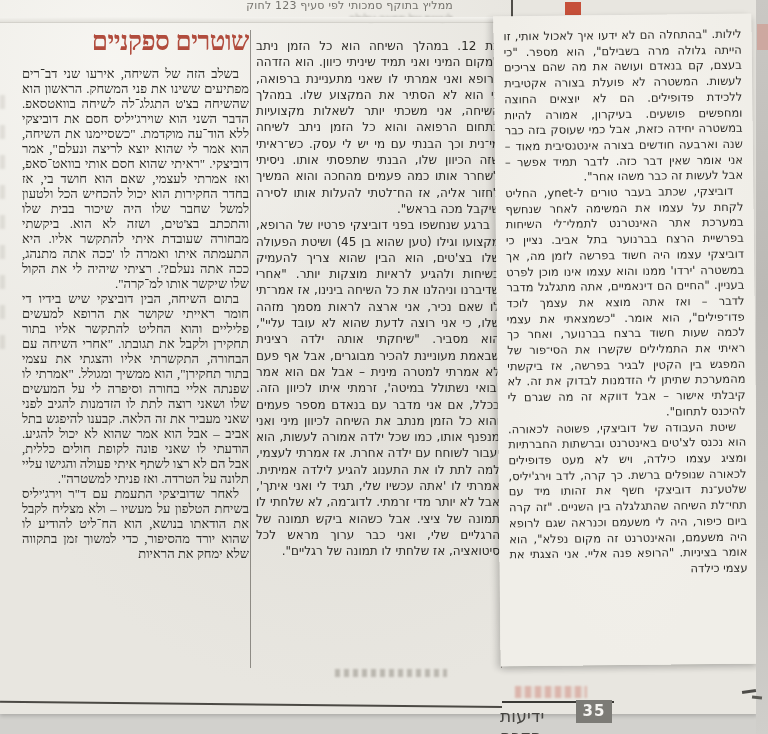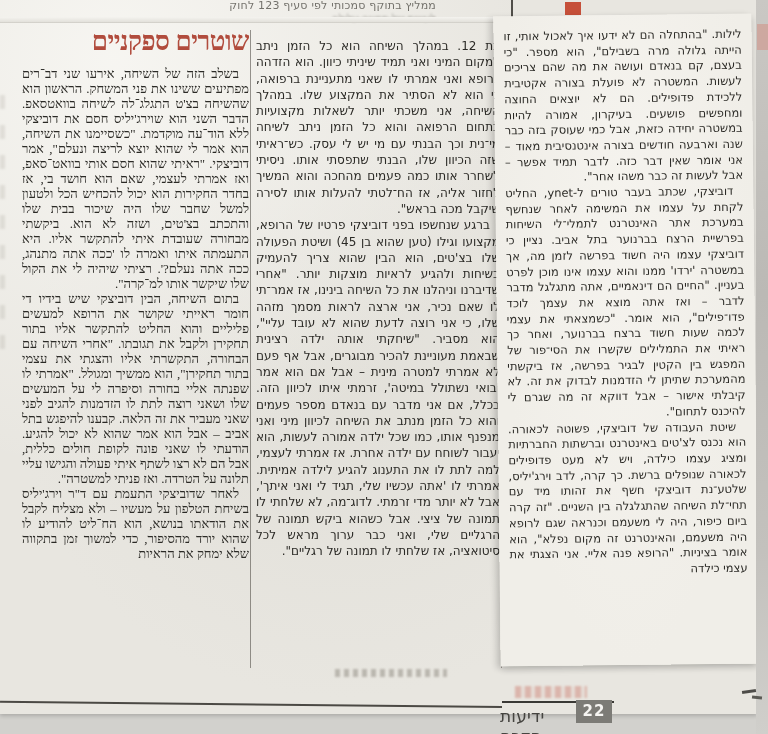--- a/index.html
+++ b/index.html
@@ -11,21 +11,21 @@
   .sheet{
     position:absolute;left:0;top:0;width:757px;height:714px;
     background:
       radial-gradient(ellipse at 15% 8%, rgba(248,247,243,.9) 0%, rgba(248,247,243,0) 45%),
       radial-gradient(ellipse at 45% 55%, rgba(222,220,213,.6) 0%, rgba(222,220,213,0) 55%),
       #e8e6e0;
     box-shadow:0 2px 4px rgba(0,0,0,.18);
   }
   
   .top-fragment{
-    position:absolute;left:226px;top:0;width:210px;direction:rtl;text-align:right;
+    position:absolute;left:243px;top:0;width:210px;direction:rtl;text-align:right;
     color:#55534d;
   }
   .top-fragment .l1{font-size:11px;line-height:12px;letter-spacing:.2px;opacity:.8;filter:blur(.2px);white-space:nowrap;}
   .top-fragment .l2{font-size:10px;line-height:11px;opacity:.4;filter:blur(.9px);text-decoration:line-through;white-space:nowrap;}
   .top-gutter-rule{position:absolute;left:511px;top:0;width:2px;height:20px;background:#504e49;}
   .red-mark{position:absolute;left:565px;top:2px;width:16px;height:13px;background:#c6503a;filter:blur(.4px);}
   .paper-edge-top{position:absolute;left:0;top:17px;width:512px;height:5px;
     background:linear-gradient(#f4f3ef,#e3e1db);border-bottom:1px solid rgba(120,115,105,.25);}
   
   .left-col{position:absolute;left:22px;top:26px;width:227px;height:648px;direction:rtl;overflow:hidden;font-family:Liberation Serif, serif;}
@@ -115,21 +115,21 @@
         </div>
     </div>
   </div>
 
   <div class="ghost-strokes"></div>
   <div class="pink-smudge"></div>
 
   <div class="footer-rule-left"></div>
   <div class="footer-rule-right"></div>
   <div class="publication-name">ידיעות חדרה</div>
-  <div class="page-badge">22</div>
+  <div class="page-badge">35</div>
 
   <div class="left-edge-streak"></div>
 </div>
 
 <div class="scan-edge-right"></div>
 <div class="scan-pink-right"></div>
 <div class="corner-mark-a"></div>
 <div class="corner-mark-b"></div>
 
 </body></html>

